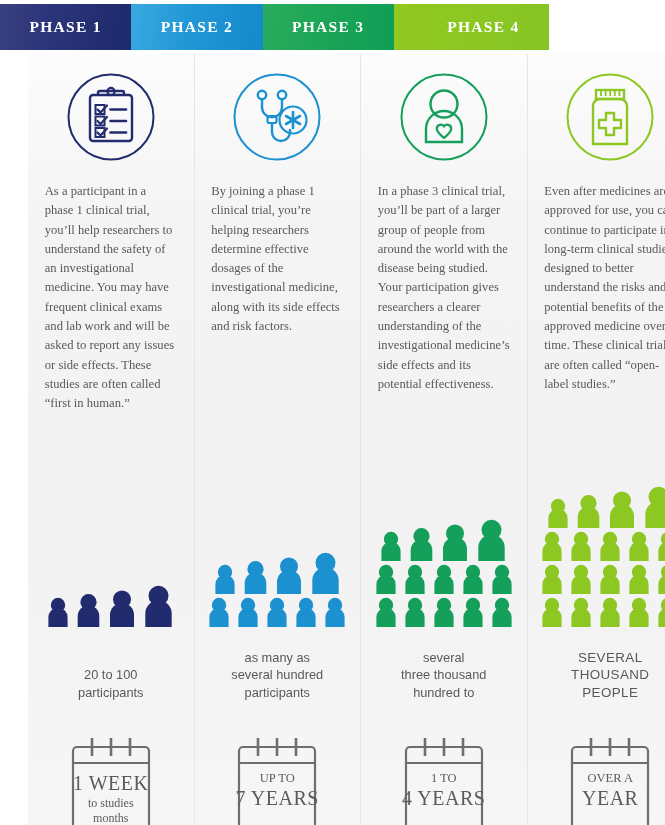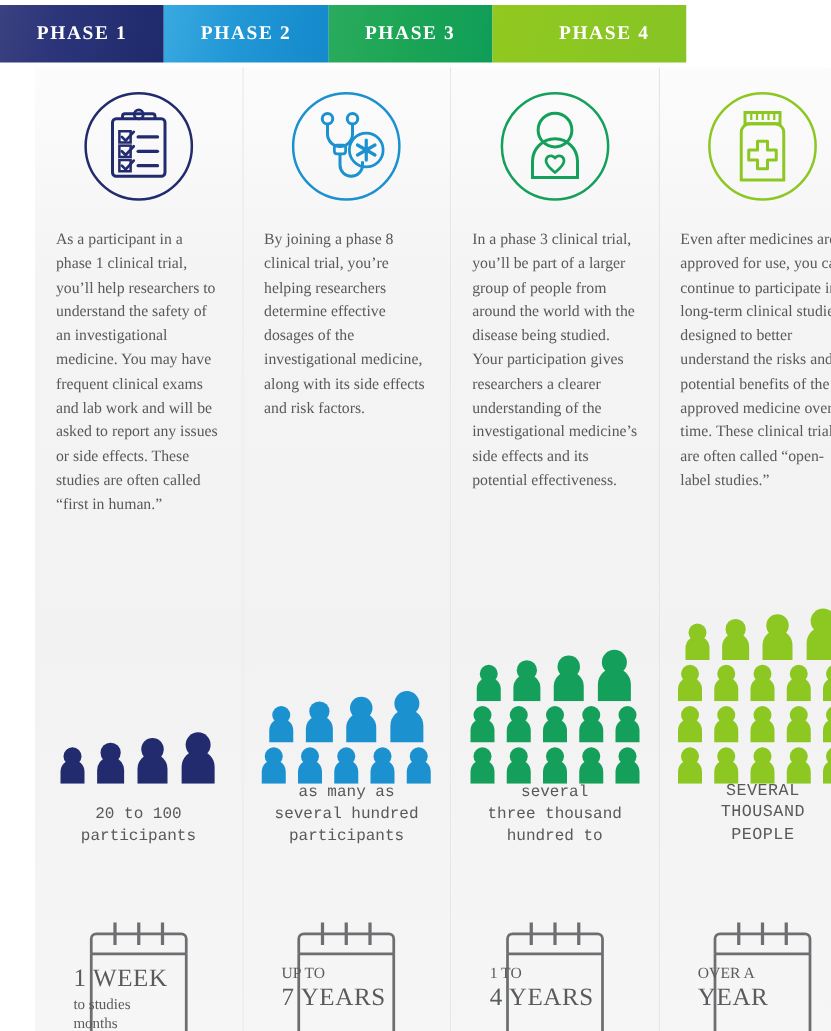--- a/index.html
+++ b/index.html
@@ -101,41 +101,42 @@
     align-items:flex-end;
     justify-content:center;
     gap:5px;
     margin-bottom:2px;
   }
   .person{display:block;}
 
   .count-caption{
     position:absolute;
     left:0;right:0;
-    bottom:148px;
+    bottom:124px;
     text-align:center;
     font-size:12.8px;
     line-height:17.5px;
     color:#58595b;
-    font-family:Liberation Mono, monospace;
+    font-family:Liberation Sans, sans-serif;
   }
   .count-caption.caps{font-size:13.4px;letter-spacing:0.4px;}
 
   
   .calendar{
     position:absolute;
     left:50%;
     transform:translateX(-50%);
     bottom:-6px;
     width:104px;height:100px;
   }
   .cal-svg{position:absolute;top:0;left:0;}
   .cal-text{
     position:absolute;
     top:40px;left:0;right:0;
+    text-align:center;
     color:#595b5d;
     font-family:"Liberation Serif","DejaVu Serif",serif;
   }
   .cal-big{font-size:20px;line-height:25px;letter-spacing:0.5px;}
   .cal-small{font-size:12px;line-height:15px;}
   .cal-small.above{font-size:12.5px;}
 </style>
 </head>
 <body>
 
@@ -234,21 +235,21 @@
           <rect x="37.5" y="46" width="9" height="7" rx="2" fill="none" stroke="#1b91d0" stroke-width="2.2"></rect>
           <path d="M42 53 v9 a9 9 0 0 0 18 0 v-3" fill="none" stroke="#1b91d0" stroke-width="2.4"></path>
           <circle cx="63" cy="50" r="13.5" fill="none" stroke="#1b91d0" stroke-width="2.2"></circle>
           <g stroke="#1b91d0" stroke-width="2.6" stroke-linecap="round">
             <line x1="63" y1="42" x2="63" y2="58"></line>
             <line x1="56" y1="46" x2="70" y2="54"></line>
             <line x1="70" y1="46" x2="56" y2="54"></line>
           </g>
         </svg>
       </div>
-      <div class="body-copy">By joining a phase 8 clinical trial, you’re helping researchers determine effective dosages of the investigational medicine, along with its side effects and risk factors.</div>
+      <div class="body-copy">By joining a phase 1 clinical trial, you’re helping researchers determine effective dosages of the investigational medicine, along with its side effects and risk factors.</div>
 
       <div class="people-wrap">
         <div class="people-rows">
           <div class="people-row">
             <svg class="person" width="24" height="31" viewBox="0 0 24 31">
                 <circle cx="12" cy="9" r="7.2" fill="#1b91d0"></circle>
                 <path d="M2.4 31 v-9.6 a9.6 9.6 0 0 1 19.2 0 V31 Z" fill="#1b91d0"></path>
               </svg>
             <svg class="person" width="27" height="35" viewBox="0 0 27 35">
                 <circle cx="13.5" cy="10.2" r="8.1" fill="#1b91d0"></circle>

